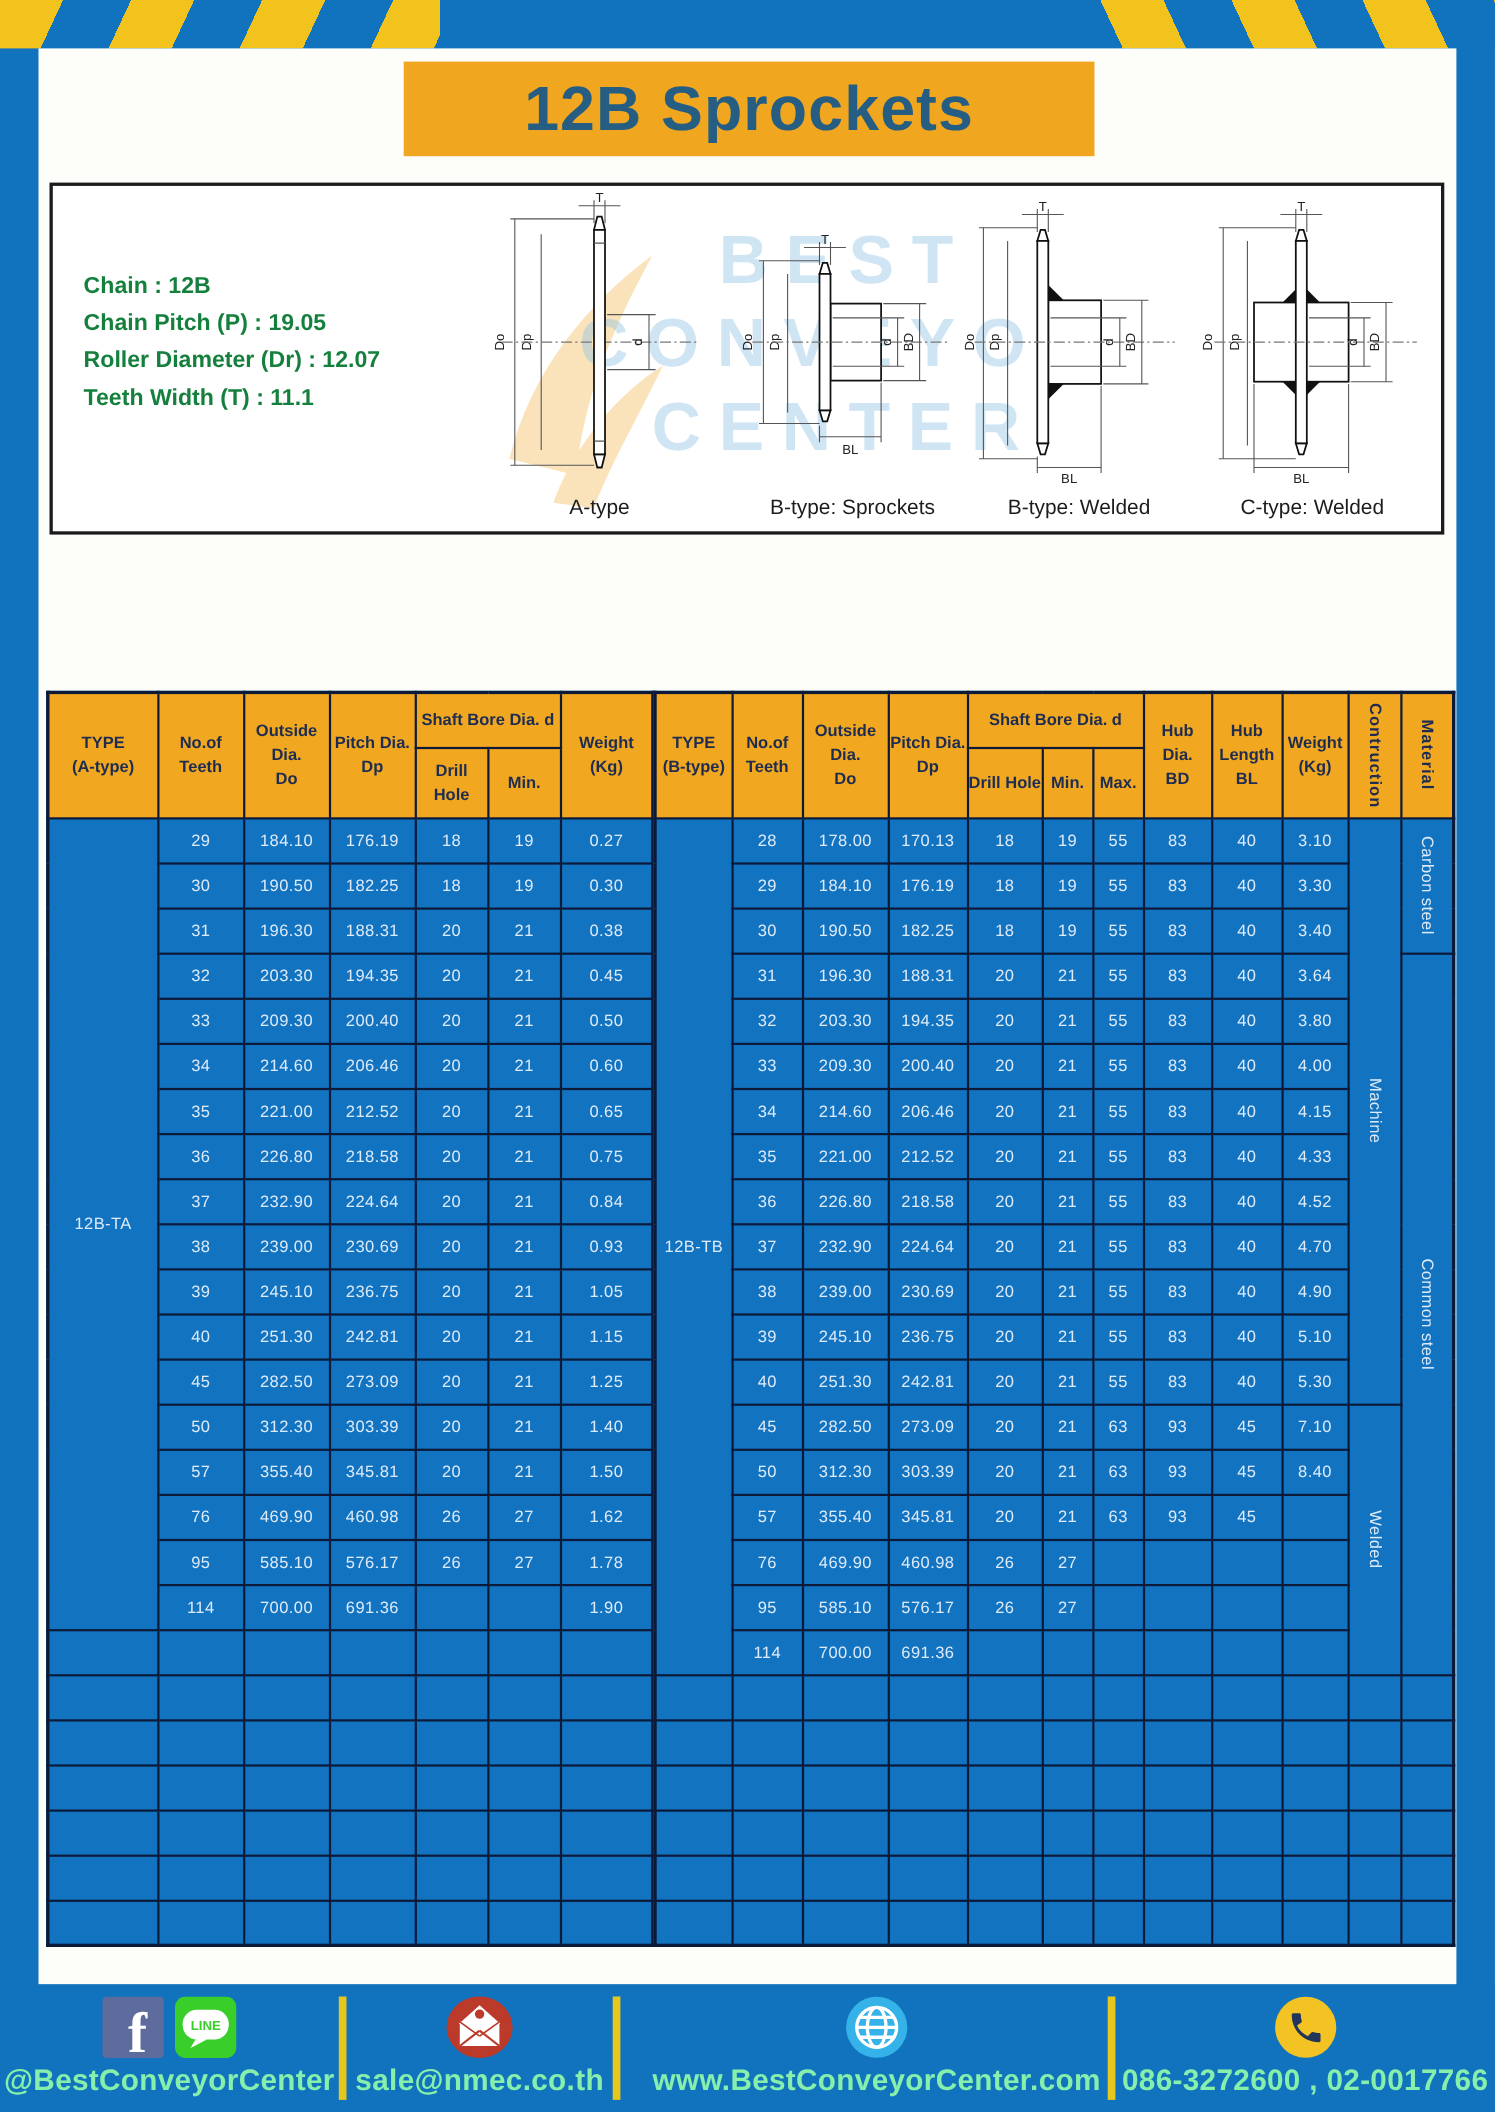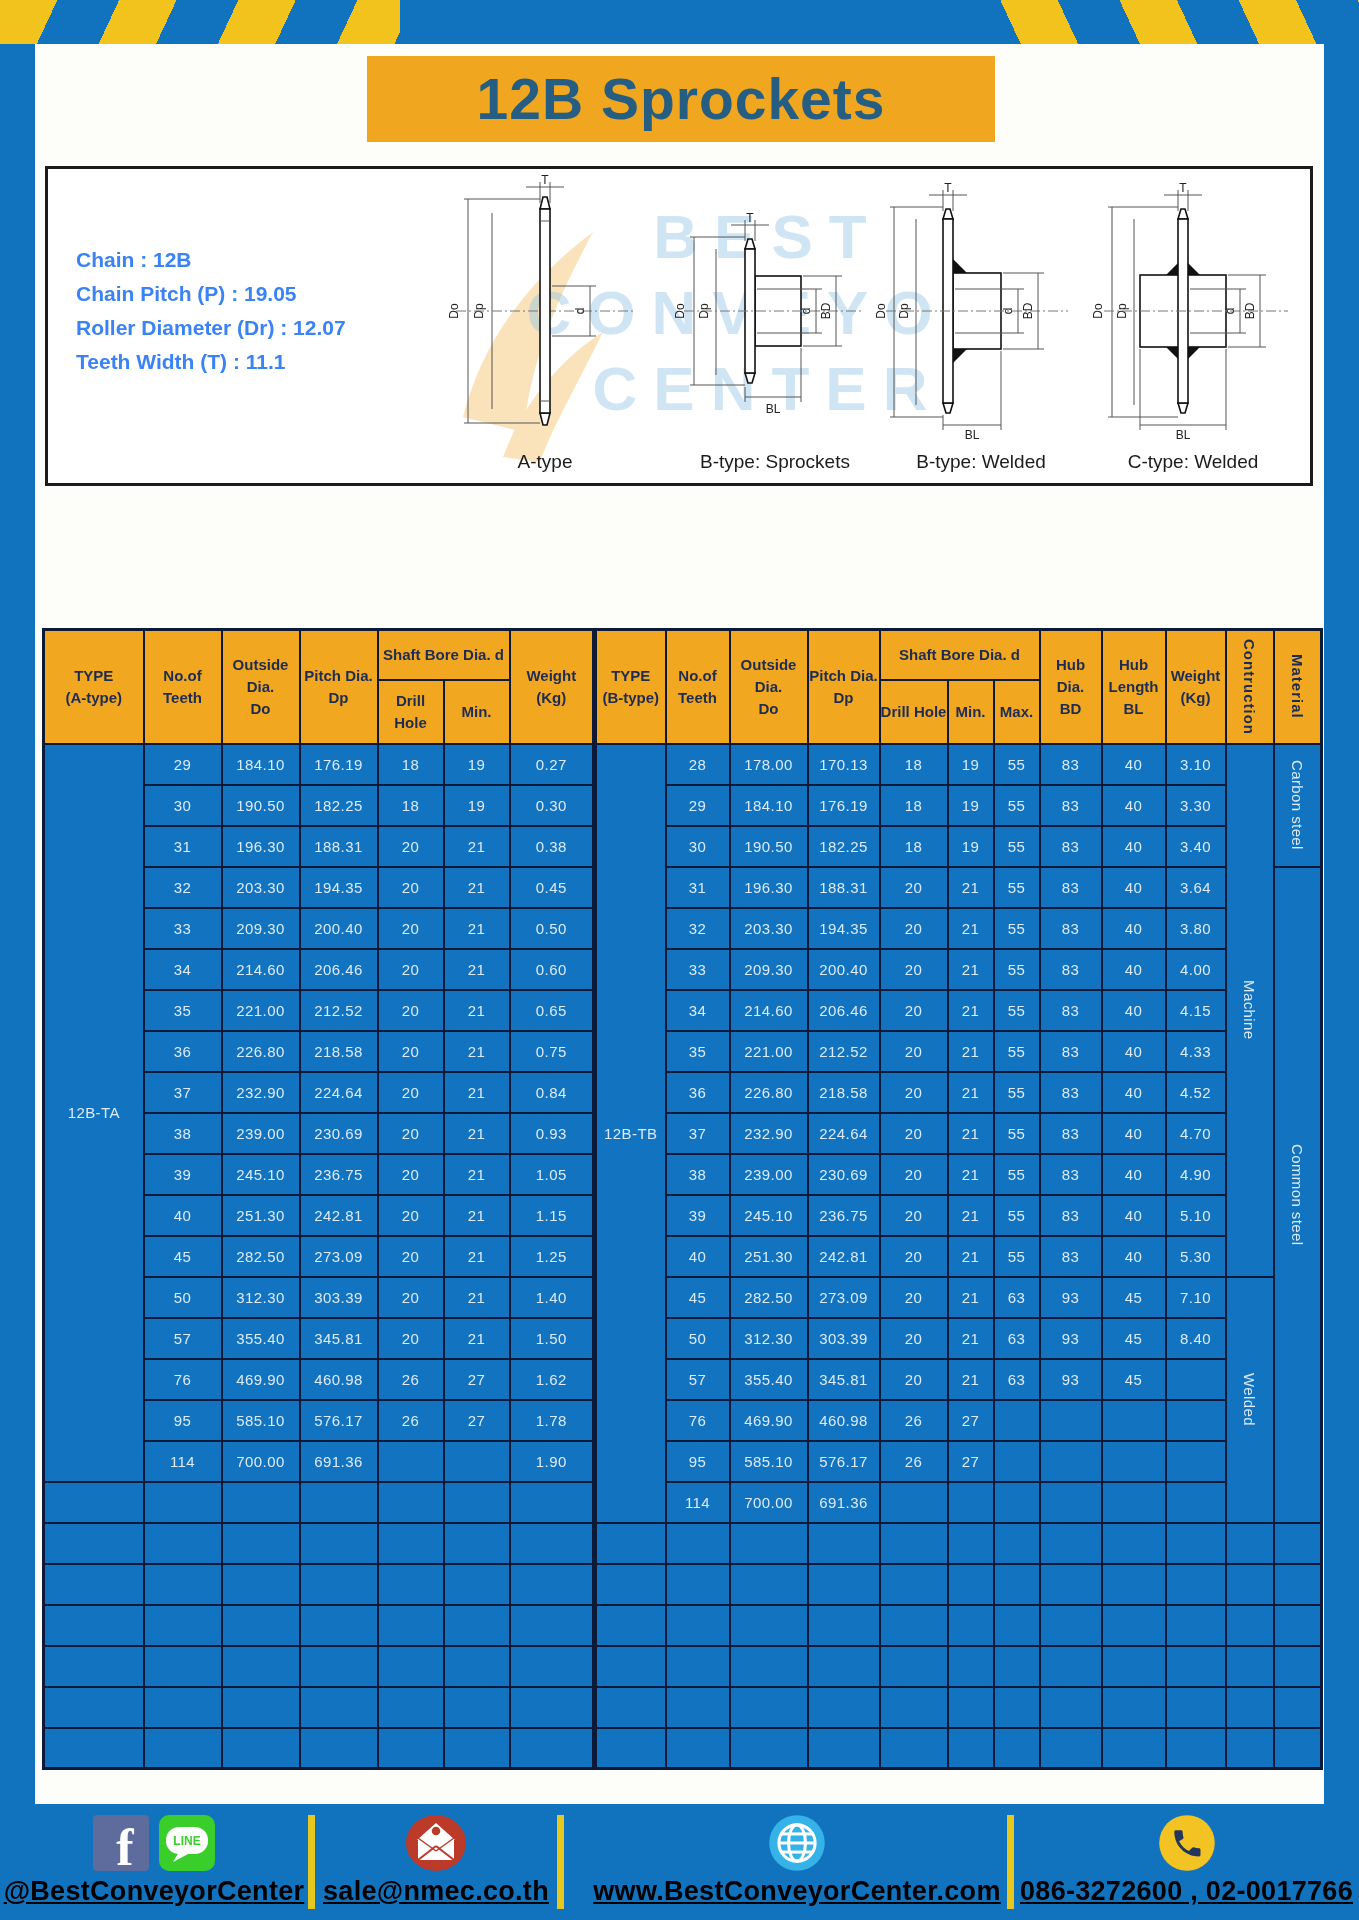--- a/index.html
+++ b/index.html
@@ -10,21 +10,21 @@
   .hazard-left  { left:0;  width:400px; background:repeating-linear-gradient(115deg,#f2c21d 0 52px,#1173be 52px 108px); }
   .hazard-right { right:0; width:400px; background:repeating-linear-gradient(65deg,#1173be 0 56px,#f2c21d 56px 108px); }
 
   .title-banner { position:absolute; left:367px; top:56px; width:628px; height:86px; background:#f0a71f;
                   display:flex; align-items:center; justify-content:center; }
   .title-banner h1 { margin:0; font-size:57px; font-weight:bold; color:#265e83; letter-spacing:1px; }
 
   .diagram-box { position:absolute; left:45px; top:166px; width:1268px; height:320px; background:#ffffff;
                  border:3px solid #1b1b1b; box-sizing:border-box; }
   .specs { position:absolute; left:28px; top:74px; }
-  .spec-line { font-size:21px; font-weight:bold; color:#3b82f6; line-height:34px; white-space:nowrap; }
+  .spec-line { font-size:21px; font-weight:bold; color:#15803d; line-height:34px; white-space:nowrap; }
 
   .watermark { position:absolute; left:420px; top:30px; width:600px; text-align:center; opacity:.42; pointer-events:none; }
   .watermark div { font-size:62px; font-weight:bold; color:#8fc3e3; letter-spacing:16px; line-height:76px; }
   .wm-graphic { position:absolute; left:395px; top:48px; opacity:.5; pointer-events:none; }
 
   .figure { position:absolute; top:6px; width:210px; height:302px; }
   .fig-a { left:392px; } .fig-b { left:622px; } .fig-c { left:828px; } .fig-d { left:1040px; }
   .figure svg { display:block; }
   .caption { position:absolute; bottom:4px; width:100%; text-align:center; font-size:19px; color:#1c1c1c; }
   .dim { stroke:#555; stroke-width:1; fill:none; }
@@ -43,21 +43,21 @@
   .data-table tbody tr { height:41px; }
   .vth { writing-mode:vertical-rl; letter-spacing:1px; padding:4px 0; }
   .vcell { writing-mode:vertical-rl; letter-spacing:2px; font-size:14px; }
   .type-cell { font-size:15px; letter-spacing:.5px; }
 
   .footer { position:absolute; left:0; top:1804px; width:1359px; height:116px; background:#1173be; display:flex; }
   .footer-section { display:flex; flex-direction:column; align-items:center; padding-top:7px; }
   .fs-1 { flex:0 0 308px; } .fs-2 { flex:0 0 242px; } .fs-3 { flex:0 0 420px;padding-left:23px; } .fs-4 { flex:1; }
   .footer-divider { width:7px; height:94px; background:#e5c71d; align-self:center; }
   .footer-icons { height:64px; display:flex; gap:10px; align-items:center; }
-  .footer-text { font-size:27px; font-weight:bold; color:#000000; letter-spacing:.3px; margin-top:1px; white-space:nowrap;text-decoration:underline; }
+  .footer-text { font-size:27px; font-weight:bold; color:#86efac; letter-spacing:.3px; margin-top:1px; white-space:nowrap; }
 </style>
 </head>
 <body>
 
 <div class="page">
   <div class="hazard hazard-left"></div>
   <div class="hazard hazard-right"></div>
   <div class="content-panel"></div>
 
   <div class="title-banner">

